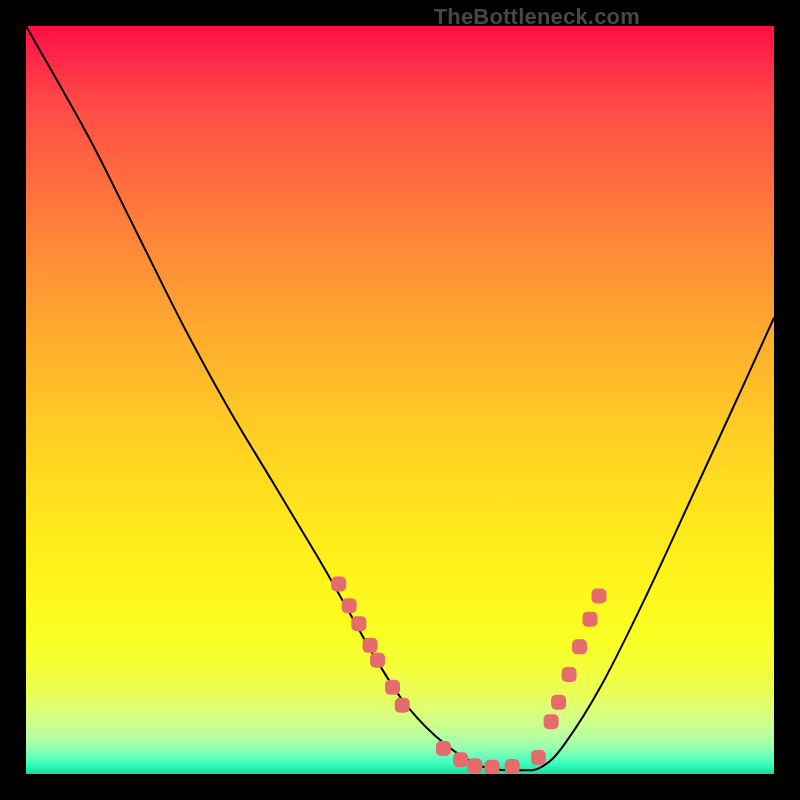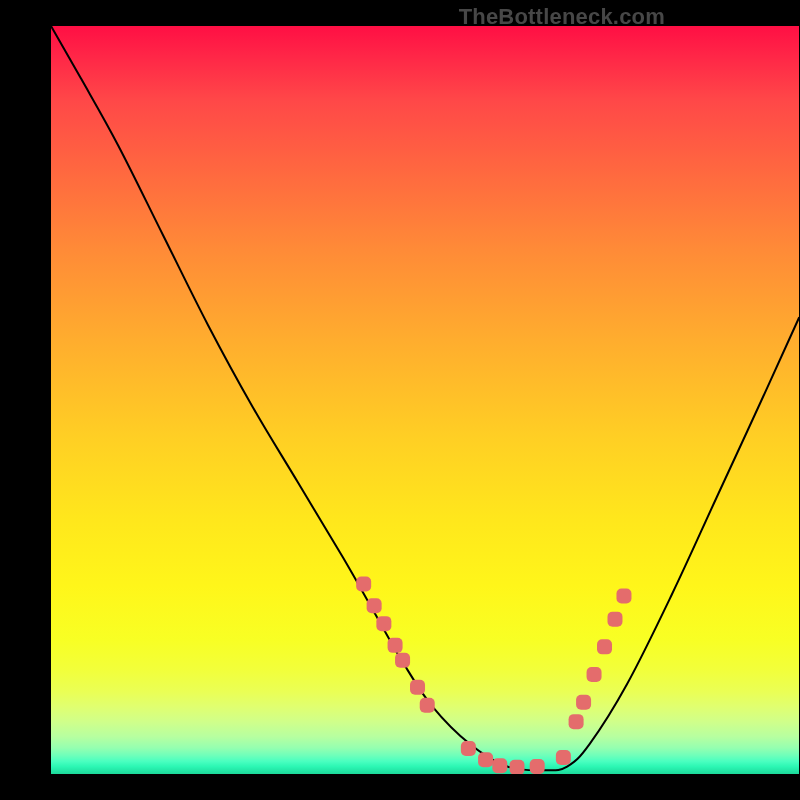--- a/index.html
+++ b/index.html
@@ -9,21 +9,20 @@
     height: 800px;
     background: #000;
     overflow: hidden;
     font-family: Arial, Helvetica, sans-serif;
   }
   .frame {
     position: relative;
     width: 654px;
     height: 800px;
     background: #000;
-    margin-left: 25px;
   }
   .watermark {
     position: absolute;
     top: 4px;
     right: 14px;
     color: #474747;
     font-size: 22px;
     font-weight: bold;
     letter-spacing: 0.2px;
     z-index: 5;

